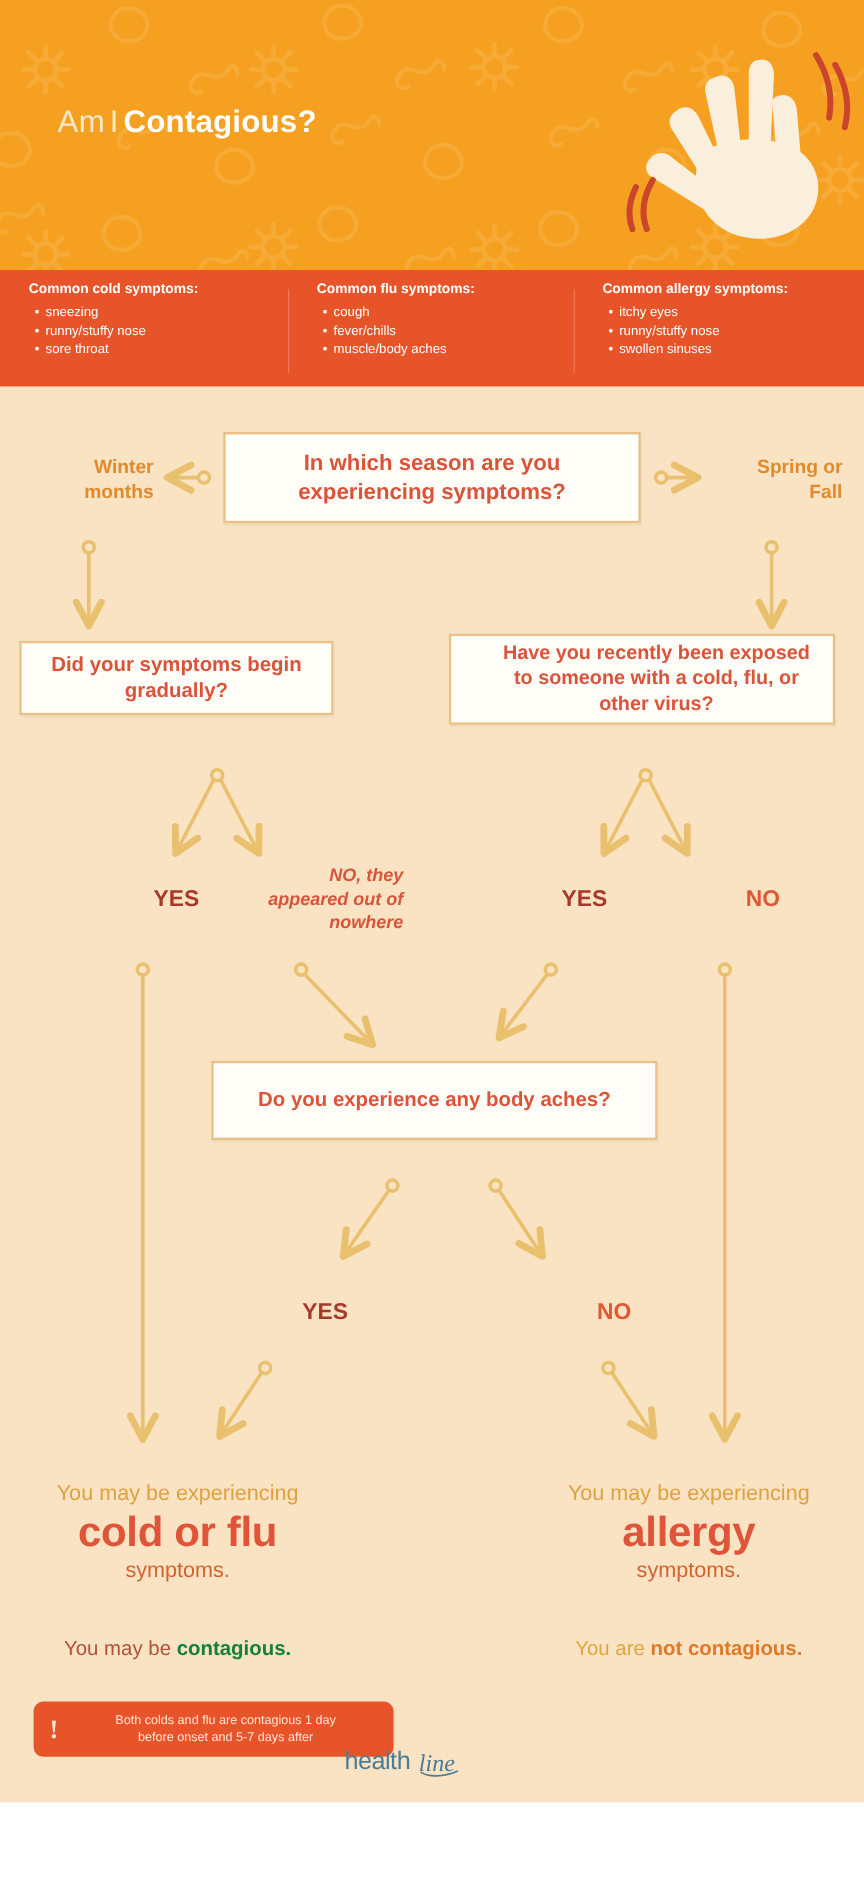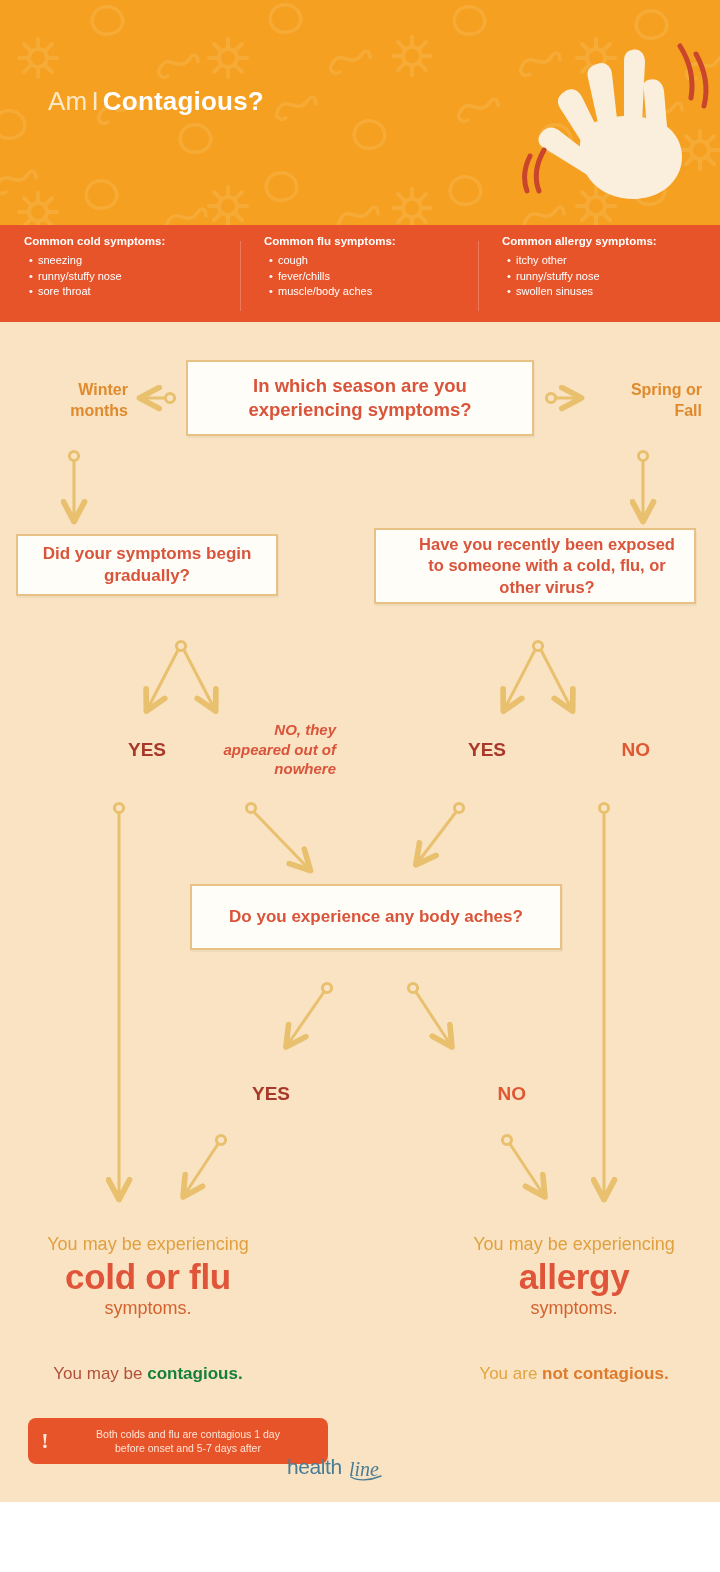--- a/index.html
+++ b/index.html
@@ -186,21 +186,21 @@
       <ul>
         <li>cough</li>
         <li>fever/chills</li>
         <li>muscle/body aches</li>
       </ul>
     </div>
 
     <div class="symcol" style="left:502px;width:214px;">
       <div class="head">Common allergy symptoms:</div>
       <ul>
-        <li>itchy other</li>
+        <li>itchy eyes</li>
         <li>runny/stuffy nose</li>
         <li>swollen sinuses</li>
       </ul>
     </div>
   </div>
 
   <div class="flow">
 
     <svg class="connectors" viewBox="0 0 720 1180" xmlns="http://www.w3.org/2000/svg">
       <defs>
@@ -268,21 +268,21 @@
 
     <div class="qbox" style="left:374px;top:206px;width:322px;height:76px;font-size:16.5px;padding-left:24px;">
       <span>Have you recently been exposed to someone with a cold, flu, or other virus?</span>
     </div>
 
     <div class="lbl yes" style="left:72px;top:416px;width:94px;">YES</div>
     <div class="lbl nolong" style="left:186px;top:398px;width:150px;font-style:italic;">NO, they<br>appeared out of<br>nowhere</div>
     <div class="lbl yes" style="left:412px;top:416px;width:94px;">YES</div>
     <div class="lbl no" style="left:556px;top:416px;width:94px;">NO</div>
 
-    <div class="qbox" style="left:176px;top:562px;width:372px;height:66px;font-size:17px;margin-left:14px;">
+    <div class="qbox" style="left:176px;top:562px;width:372px;height:66px;font-size:17px;">
       <span>Do you experience any body aches?</span>
     </div>
 
     <div class="lbl yes" style="left:196px;top:760px;width:94px;">YES</div>
     <div class="lbl no" style="left:432px;top:760px;width:94px;">NO</div>
 
     <div class="result" style="left:14px;top:912px;width:268px;">
       <div class="pre">You may be experiencing</div>
       <div class="big">cold or flu</div>
       <div class="post">symptoms.</div>

